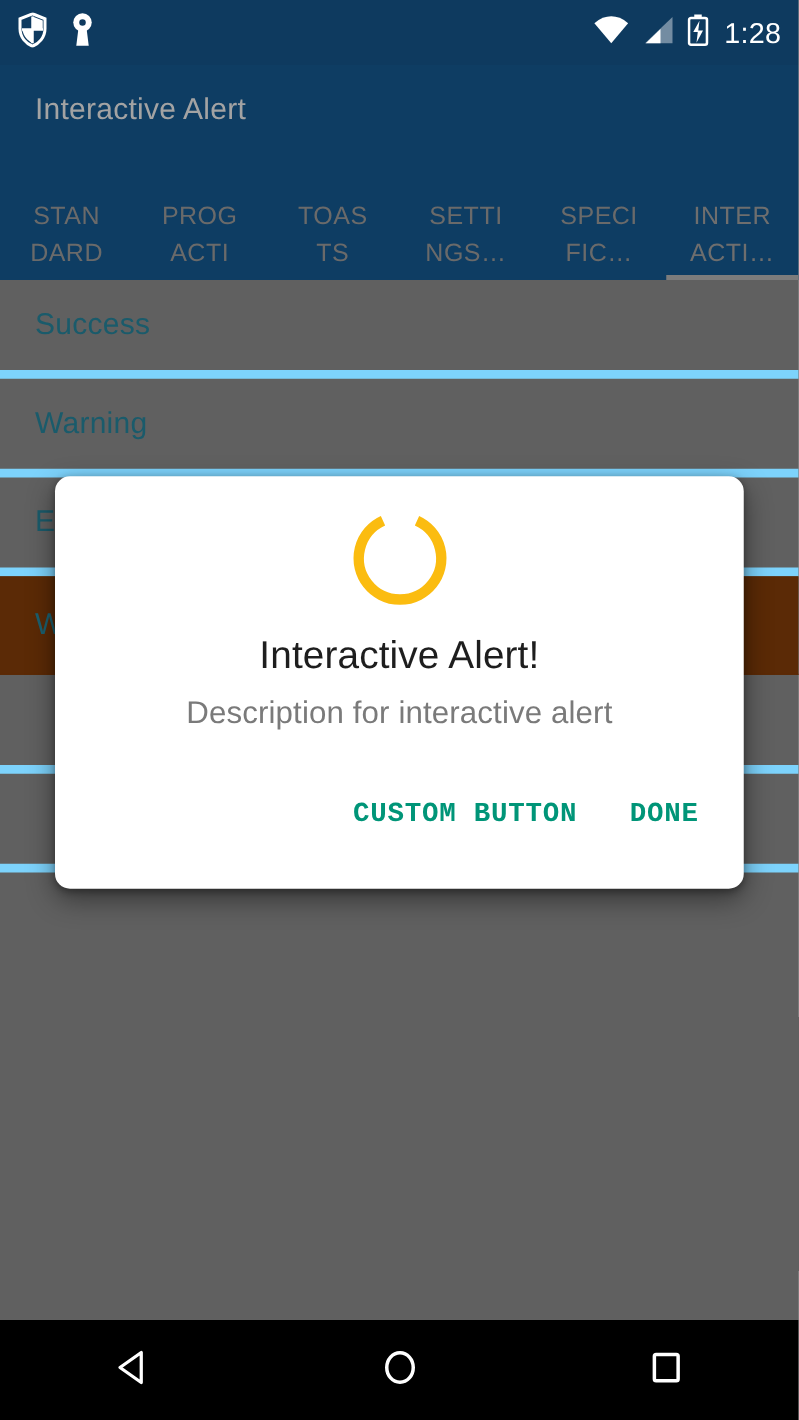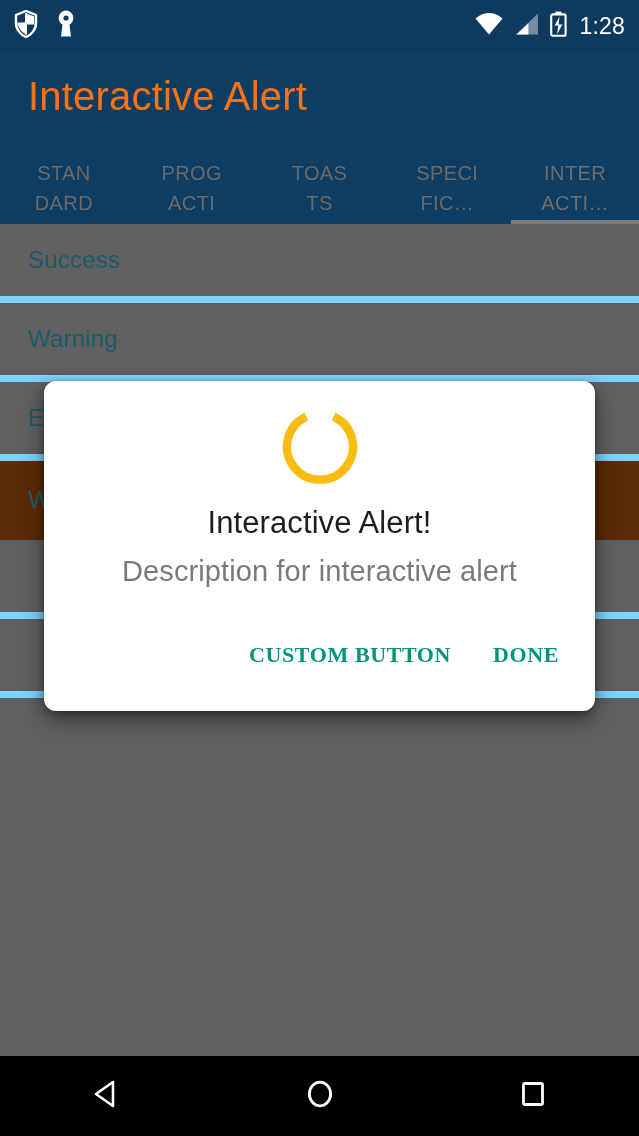--- a/index.html
+++ b/index.html
@@ -34,21 +34,21 @@
   }
 
   
   #appbar {
     position:absolute; top:52px; left:0;
     width:639px; height:172px;
     background:#0E3D63;
   }
   #appbar-title {
     position:absolute; left:28px; top:22px;
-    font-size:40px; color:#f97316;
+    font-size:24px; color:#a3a3a3;
     font-weight:400; letter-spacing:0.2px;
   }
 
   
   #tabs {
     position:absolute; left:0; top:96px;
     width:639px; height:76px;
     display:flex;
   }
   .tab {
@@ -111,38 +111,38 @@
   #dialog-title {
     text-align:center;
     font-size:31px;
     color:#1E1E1E;
     font-weight:400;
     margin-top:16px;
     letter-spacing:0.1px;
   }
   #dialog-desc {
     text-align:center;
-    font-size:29px;
+    font-size:25px;
     color:#7A7A7A;
     font-weight:400;
     margin-top:14px;
     letter-spacing:0.1px;
   }
   #dialog-actions {
     display:flex;
     justify-content:flex-end;
     align-items:center;
     gap:14px;
     padding:0 22px;
     margin-top:44px;
   }
   .dlg-btn {
     background:none; border:none;
     color:#009578;
-    font-family:Liberation Serif, serif;
+    font-family:Liberation Mono, monospace;
     font-size:22px;
     font-weight:700;
     letter-spacing:0.6px;
     padding:10px 14px;
     cursor:pointer;
   }
 
   
   #navbar {
     position:absolute; left:0; top:1056px;
@@ -212,20 +212,24 @@
       </div>
       <div class="tab">
         <span class="tline">PROG</span>
         <span class="tline">ACTI</span>
       </div>
       <div class="tab">
         <span class="tline">TOAS</span>
         <span class="tline">TS</span>
       </div>
       <div class="tab">
+        <span class="tline">SETTI</span>
+        <span class="tline">NGS…</span>
+      </div>
+      <div class="tab">
         <span class="tline">SPECI</span>
         <span class="tline">FIC…</span>
       </div>
       <div class="tab active">
         <span class="tline">INTER</span>
         <span class="tline">ACTI…</span>
         <span class="tab-indicator"></span>
       </div>
     </div>
   </div>

